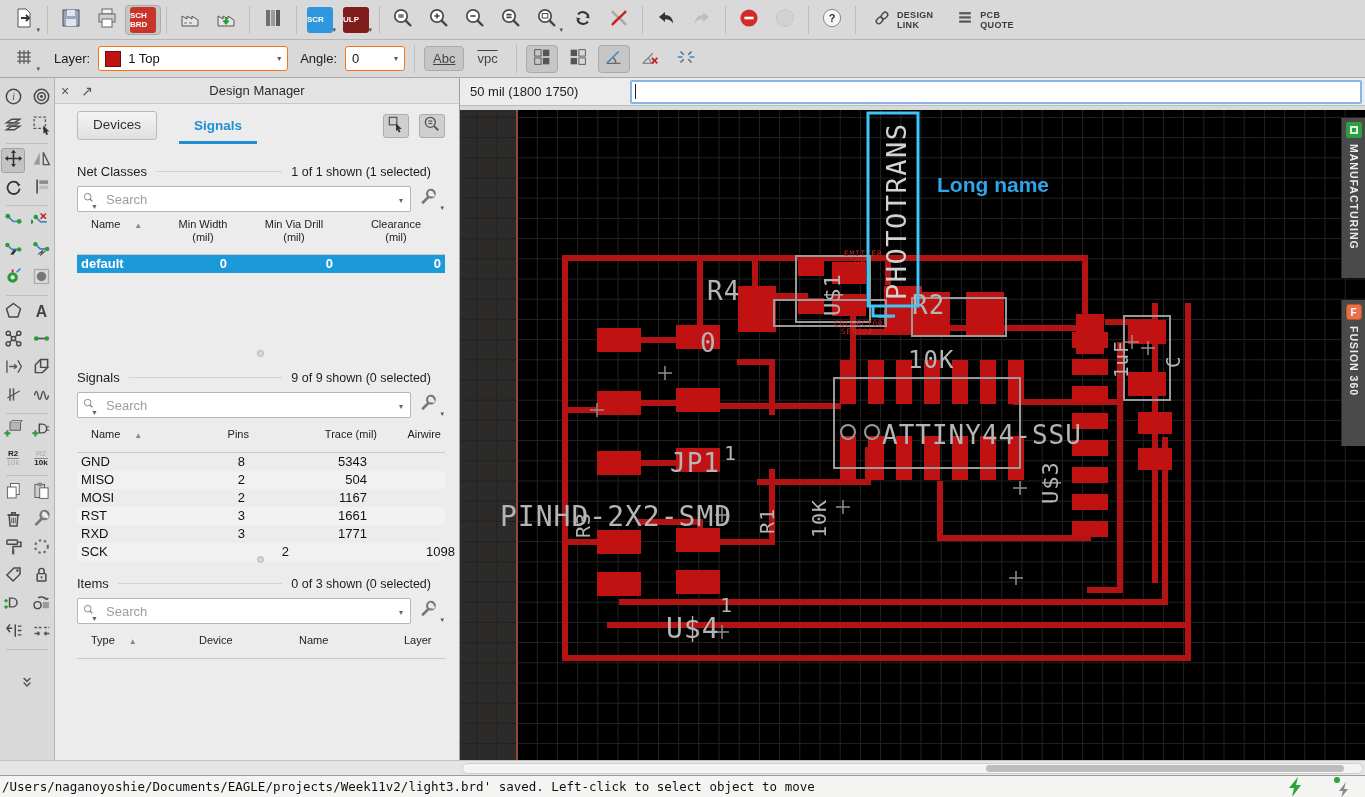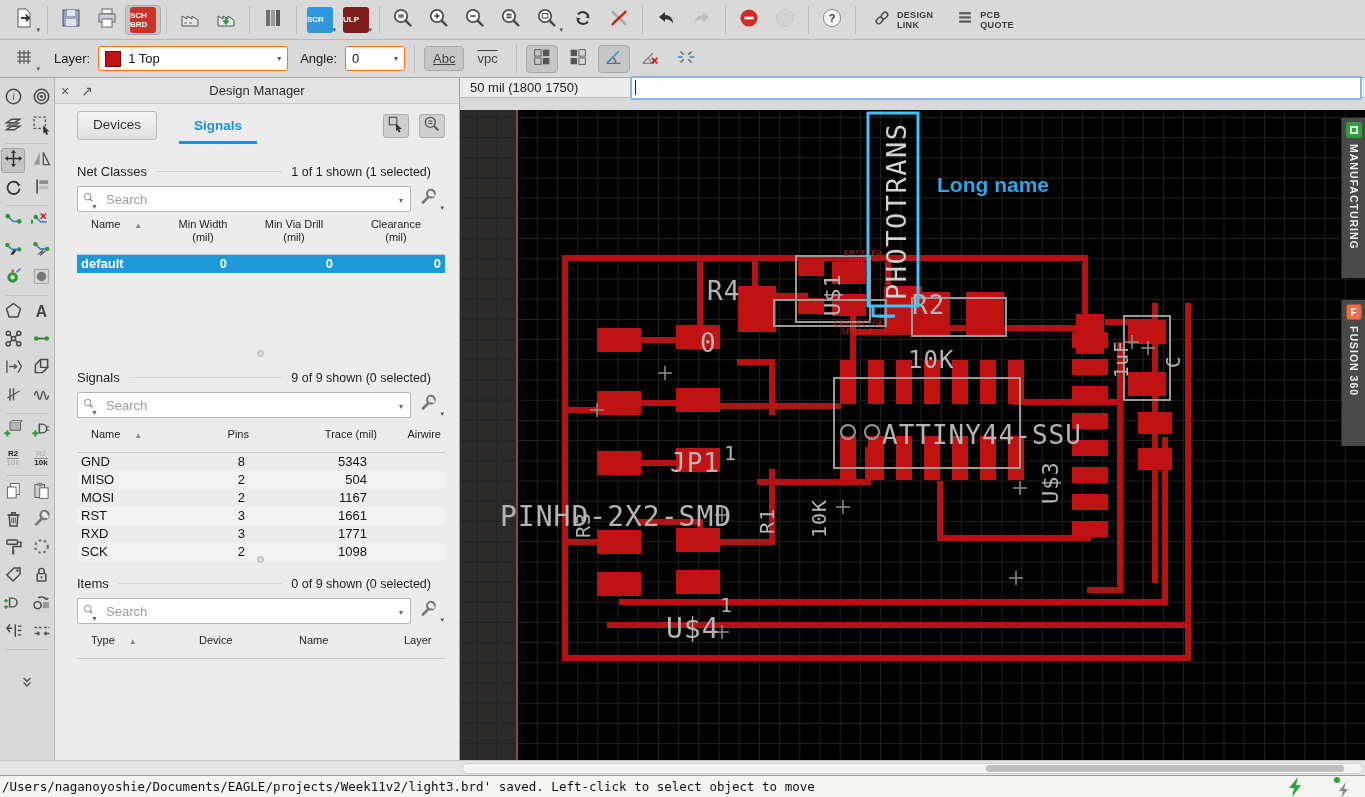--- a/index.html
+++ b/index.html
@@ -89,21 +89,21 @@
   .sortarrow { color:#8a8a8a; font-size:8px; margin-left:14px; }
   .gt-row { display:grid; height:18px; line-height:18px; }
   .gt-row .c { padding:0 4px; }
   .gt-row .num { text-align:right; padding-right:14px; }
   .gt-row.selected { background:#1b99d8; color:#fff; font-weight:bold; }
   .gt-row:nth-child(odd) { background:rgba(255,255,255,.25); }
   .divider-dot { position:absolute; left:50%; width:7px; height:7px; border-radius:50%;
                  background:#d8d8d8; border:1px solid #b2b2b2; }
 
   
-  #canvasbar { position:absolute; left:460px; top:78px; width:905px; height:20px;
+  #canvasbar { position:absolute; left:460px; top:78px; width:905px; height:28px;
                background:#ececec; border-bottom:1px solid #bcbcbc; display:flex; align-items:center; }
   #coord-readout { font-size:13px; color:#222; margin-left:10px; width:160px; }
   #command-wrap { flex:1; height:24px; margin-right:3px; position:relative; }
   #command-input { width:100%; height:100%; border:2px solid #8ab4e8; border-radius:2px;
                    background:#fff; outline:none; font-size:13px; padding-left:5px;
                    font-family:"Liberation Sans",sans-serif; }
   #command-caret { position:absolute; left:5px; top:4px; width:1px; height:15px; background:#222; }
 
   #canvas { position:absolute; left:460px; top:110px; width:905px; height:650px; background:#000; }
   #side-tabs { position:absolute; right:0; top:8px; display:flex; flex-direction:column; gap:22px; }
@@ -813,33 +813,33 @@
           <span class="c num" style="padding-right:8px">3</span>
           <span class="c num">1661</span>
           <span class="c num"></span>
         </div>
         <div class="gt-row" style="grid-template-columns: 112px 64px 128px 1fr;">
           <span class="c">RXD</span>
           <span class="c num" style="padding-right:8px">3</span>
           <span class="c num">1771</span>
           <span class="c num"></span>
         </div>
-        <div class="gt-row" style="grid-template-columns: 112px 64px 128px 1fr;">
+        <div class="gt-row" style="grid-template-columns: 112px 64px 128px 1fr; gap: 44px;">
           <span class="c">SCK</span>
           <span class="c num" style="padding-right:8px">2</span>
           <span class="c num">1098</span>
           <span class="c num"></span>
         </div>
       </div>
     <span class="divider-dot" style="top:478px"></span>
 
     <div class="sec-title" style="top:498px">
       <span class="name">Items</span>
       <span class="rule"></span>
-      <span class="count">0 of 9 shown (0 selected)</span>
+      <span class="count">0 of 3 shown (0 selected)</span>
     </div>
     <div class="searchrow" style="top:520px">
       <div class="searchbox">
         <span class="mag"><svg viewBox="0 0 24 24" width="16" height="16">
               <circle cx="7" cy="7" r="5" fill="none" stroke="#888" stroke-width="1.5"></circle>
               <line x1="10.5" y1="10.5" x2="14" y2="14" stroke="#888" stroke-width="2"></line>
             </svg></span>
         <span class="magdd">▼</span>
         <input placeholder="Search" style="">
         <span class="boxdd">▾</span>

